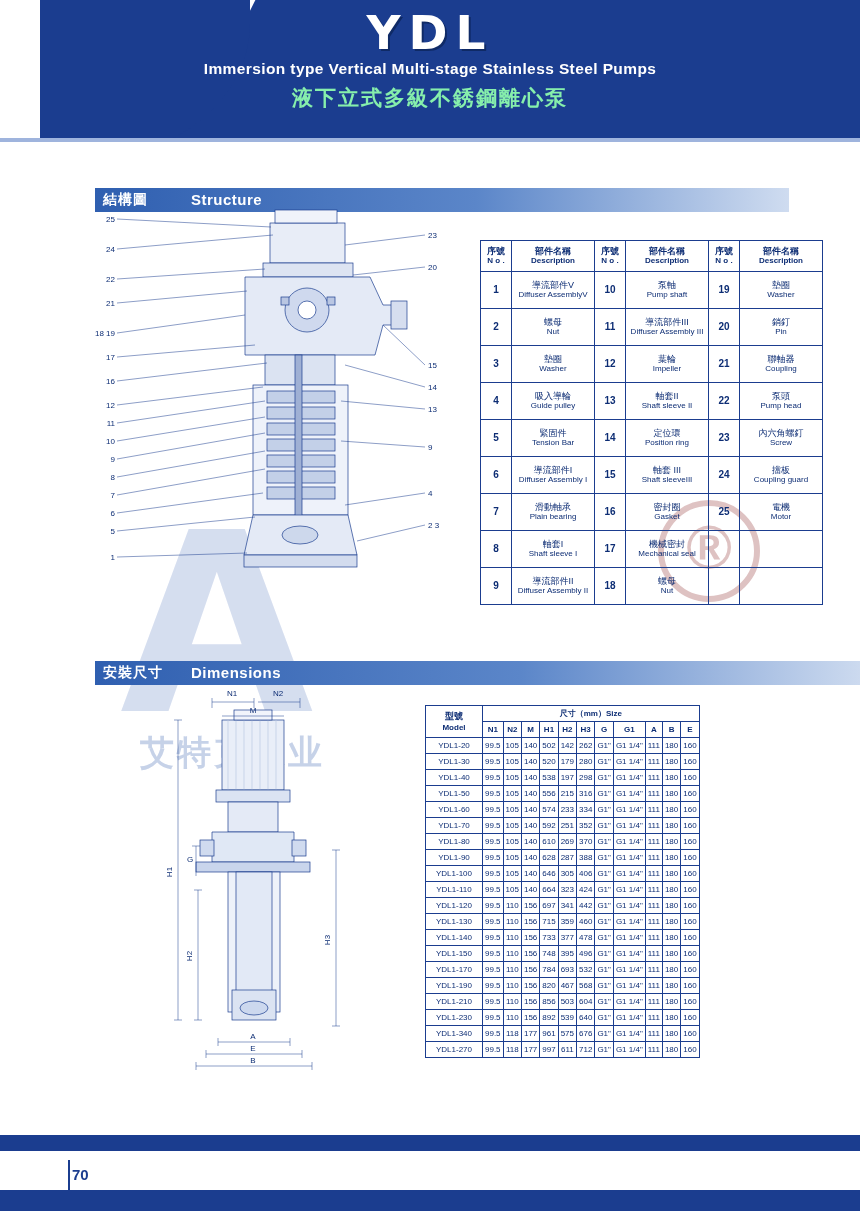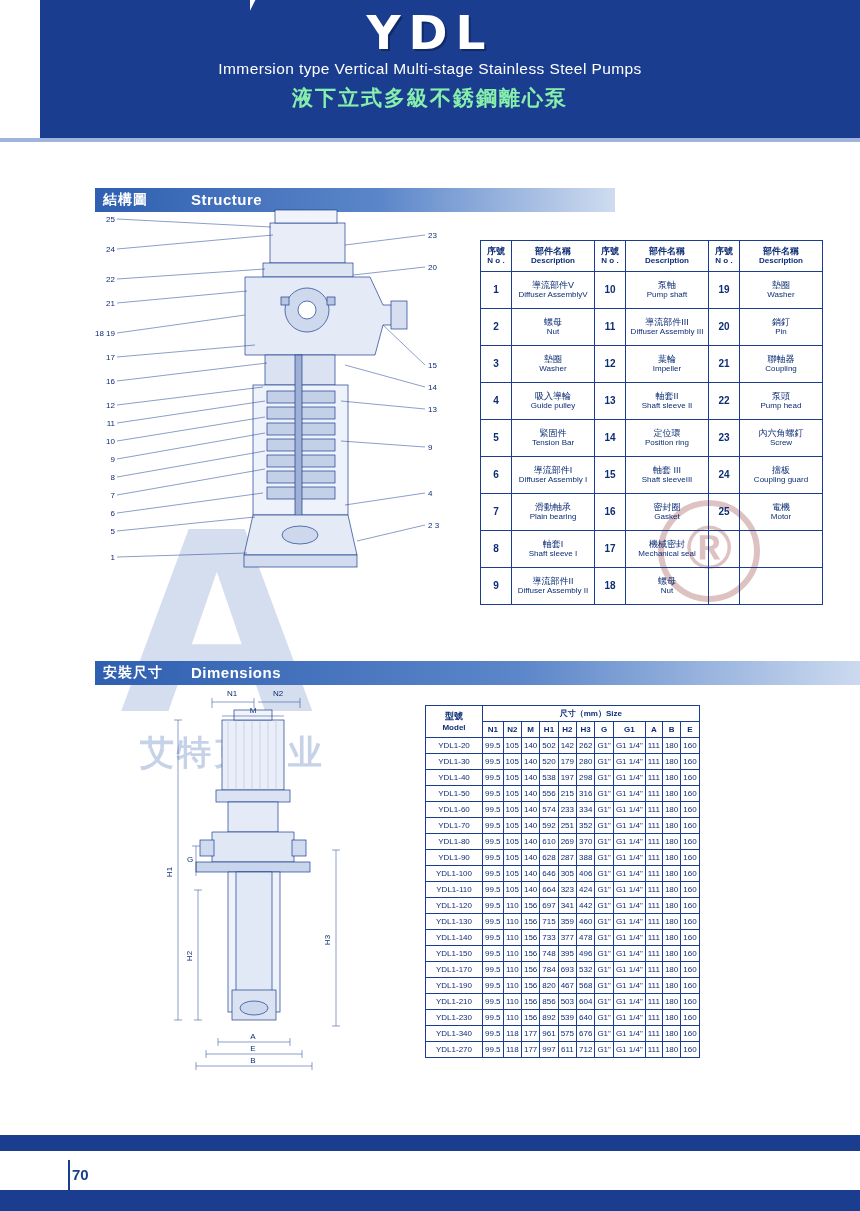--- a/index.html
+++ b/index.html
@@ -26,21 +26,21 @@
   }
   .brand{
     position:absolute;left:0;top:8px;width:860px;text-align:center;
     font-family:"DejaVu Sans", sans-serif;
     font-size:47px;font-weight:bold;color:#ffffff;letter-spacing:8px;
     line-height:50px;
     text-shadow:2px 2px 0 #0f2a66;
   }
   .subtitle-en{
     position:absolute;left:0;top:60px;width:860px;text-align:center;
-    font-size:15.5px;font-weight:normal;color:#ffffff;letter-spacing:0.4px;
+    font-size:15.5px;font-weight:bold;color:#ffffff;letter-spacing:0.4px;
   }
   .subtitle-cn{
     position:absolute;left:0;top:84px;width:860px;text-align:center;
     font-size:21px;font-weight:bold;color:#86efac;letter-spacing:2px;
   }
   .hdr-line{
     position:absolute;left:0;top:138px;width:860px;height:4px;background:#9fb4dd;
   }
 
   
@@ -141,21 +141,21 @@
   <div class="subtitle-cn">液下立式多級不銹鋼離心泵</div>
 </div>
 <div class="hdr-line"></div>
 
 <div class="watermark">
   <div class="wm-a">A</div>
   <div class="wm-cn">艾特克泵业</div>
   <div class="wm-r">®</div>
 </div>
 
-<div class="sect" style="left:95px;top:188px;width:520px;">
+<div class="sect" style="left:95px;top:188px;width:694px;">
   <div class="bar"></div>
   <div class="cn">結構圖</div>
   <div class="en">Structure</div>
 </div>
 
 <div class="draw1">
 <svg width="350" height="390" viewBox="0 0 350 390">
   <g stroke="#1b3d8f" stroke-width="0.7" fill="none">
 
     <rect x="175" y="18" width="75" height="40" fill="#e8edf7"></rect>

